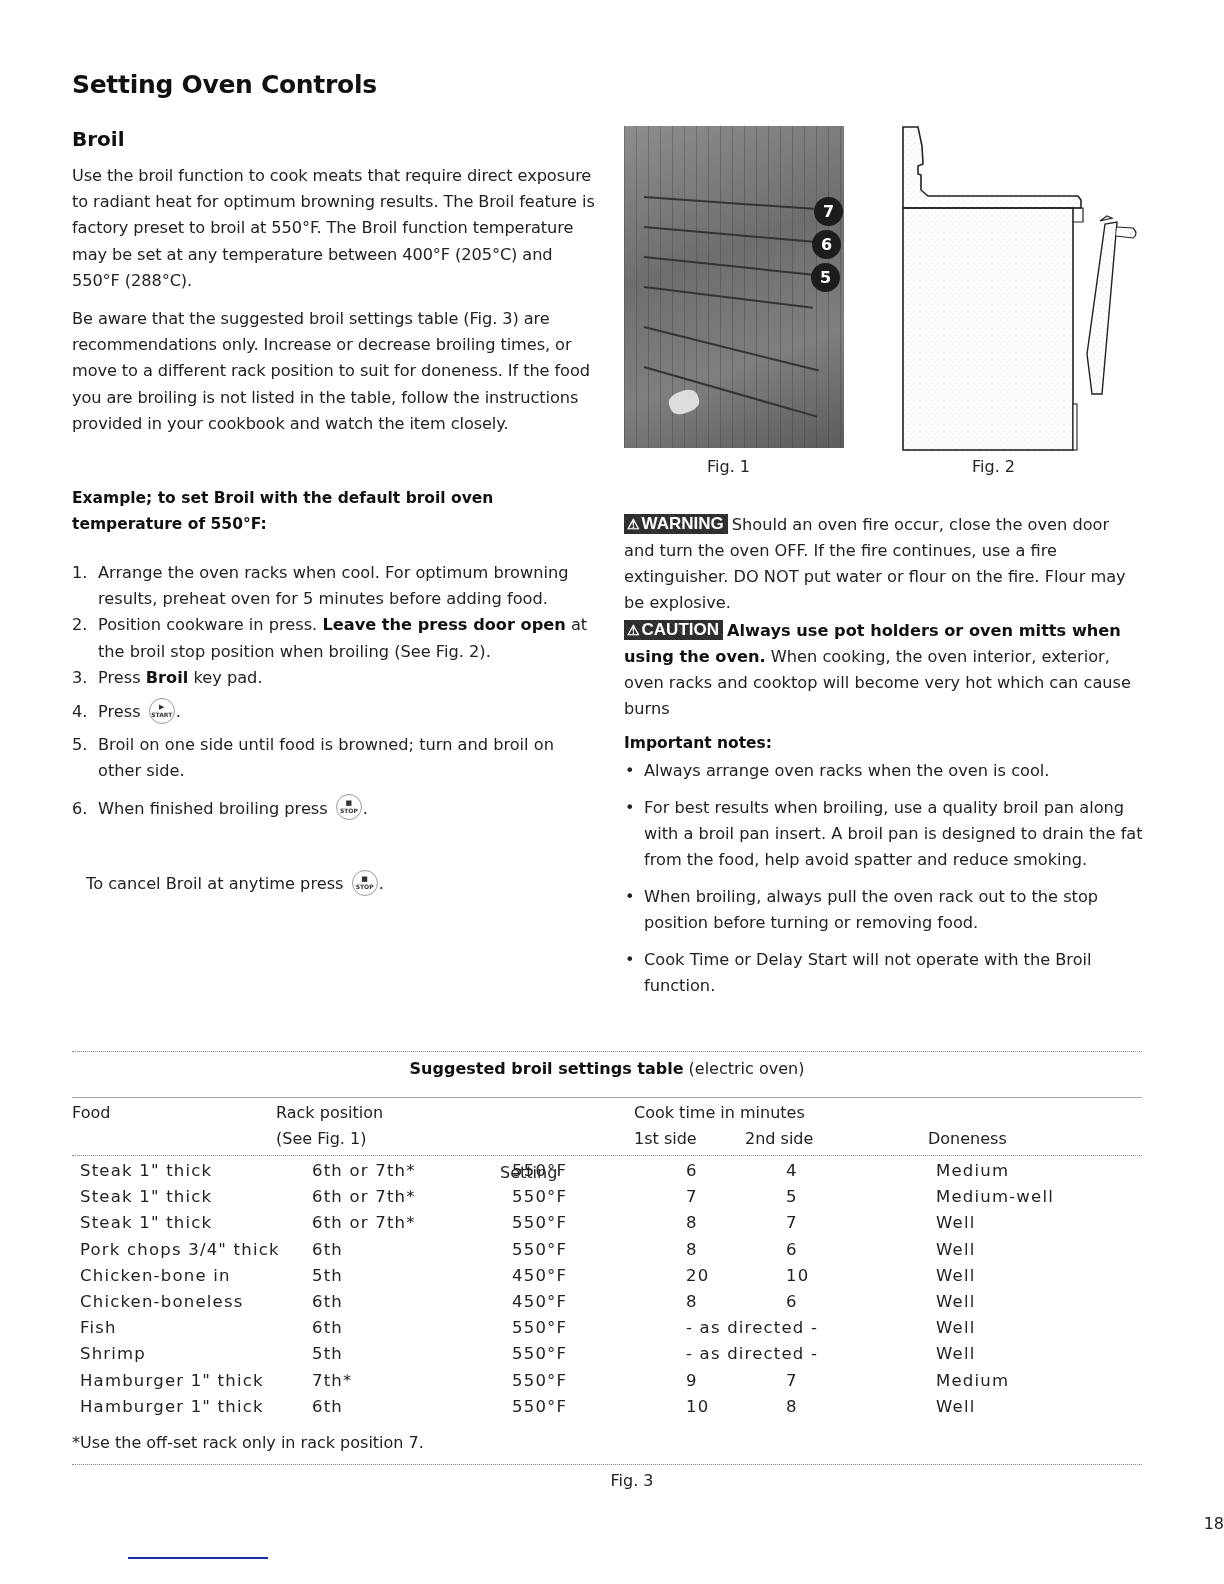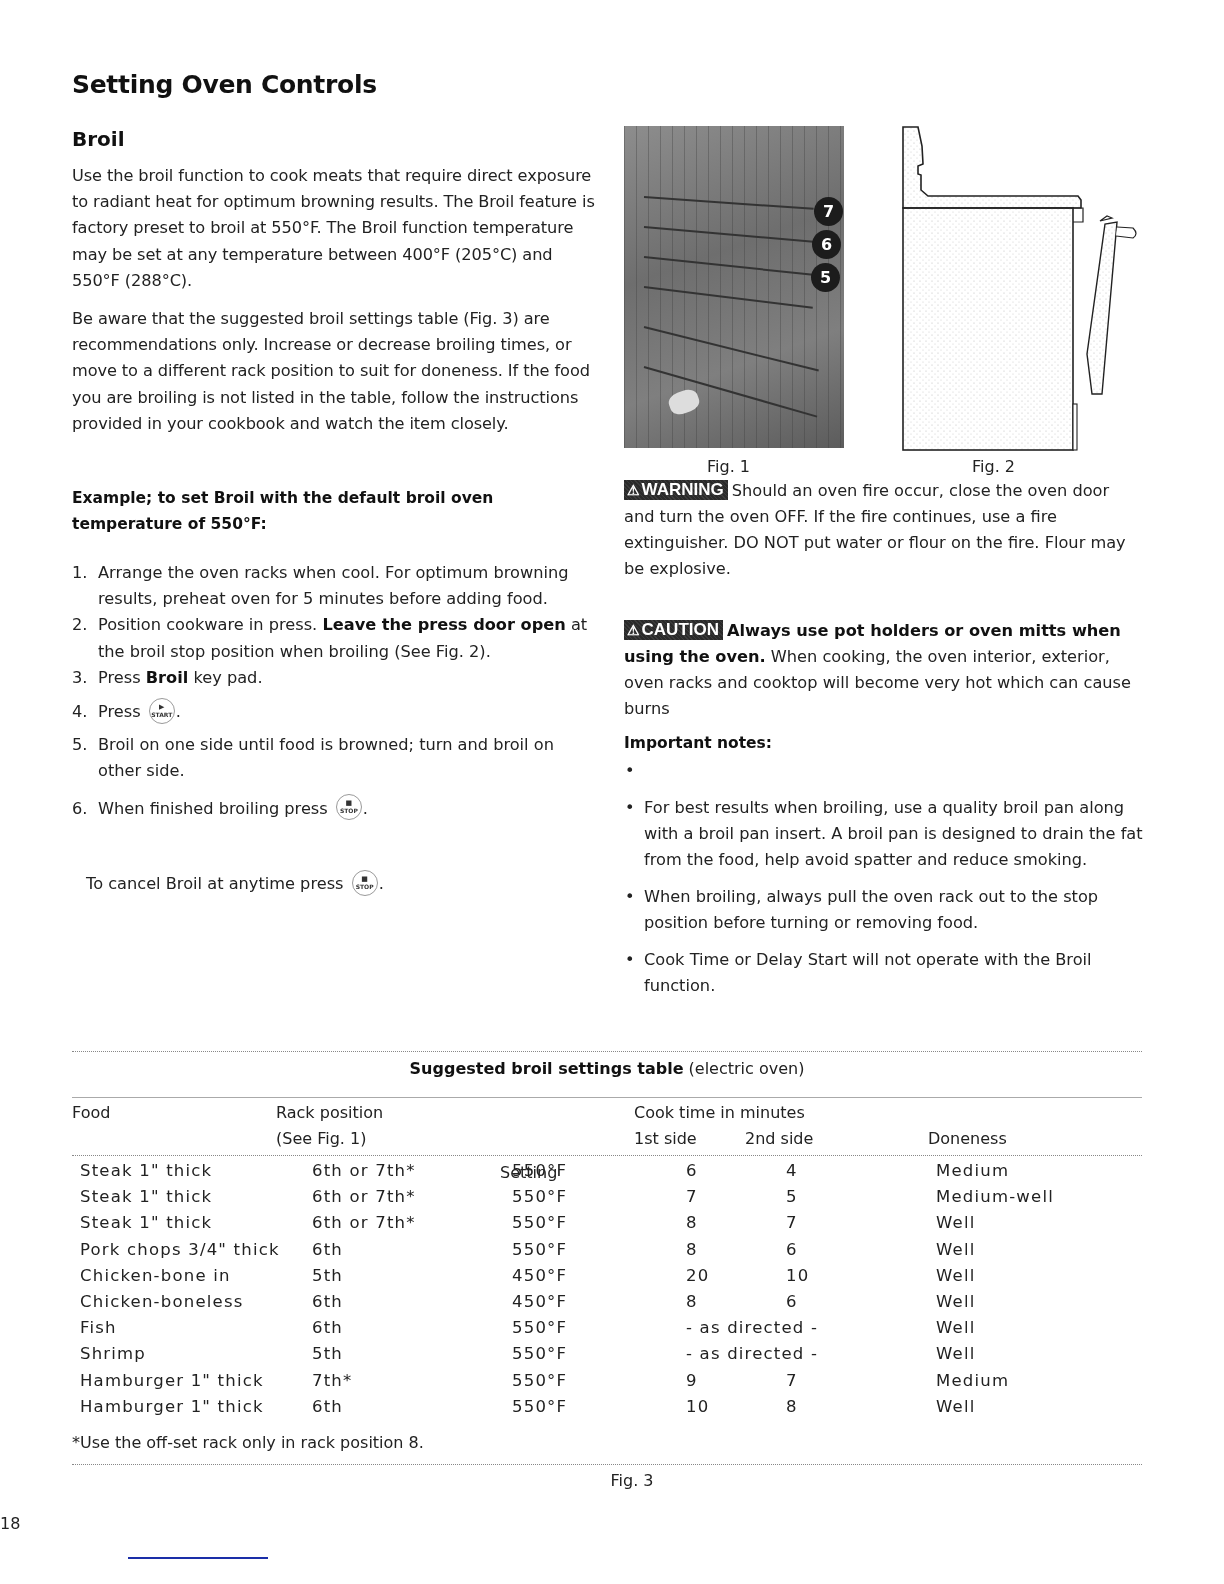--- a/index.html
+++ b/index.html
@@ -52,21 +52,21 @@
     background: #1c1c1c; color: #fff; font-weight: bold; font-size: 16px;
     display: flex; align-items: center; justify-content: center;
   }
   .fig-caption { font-size: 16px; color: #222; }
   .fig1-cap { left: 707px; top: 457px; }
   .fig2-cap { left: 972px; top: 457px; }
   .fig2 { left: 895px; top: 124px; width: 250px; height: 330px; }
 
   
   .alert-block { left: 624px; width: 520px; font-size: 16.2px; line-height: 26px; color: #222; }
-  .warn-block { top: 478px; }
+  .warn-block { top: 512px; }
   .caution-block { top: 618px; }
   .tag {
     display: inline-block; background: #2a2a2a; color: #fff;
     font-family: "Liberation Sans", sans-serif; font-weight: bold;
     font-size: 17px; line-height: 19px; padding: 0 4px 0 3px; margin-right: 4px;
     position: relative; top: -1px;
     background-image: repeating-linear-gradient(45deg, rgba(255,255,255,0.08) 0 1px, transparent 1px 3px);
   }
   .tag .tri { font-size: 14px; margin-right: 2px; }
   .alert-block b { font-weight: bold; color: #111; }
@@ -102,21 +102,21 @@
   .c-food { left: 8px; }
   .c-rack { left: 240px; }
   .c-set { left: 440px; }
   .c-first { left: 614px; }
   .c-second { left: 714px; }
   .c-span { left: 614px; }
   .c-done { left: 864px; }
 
   .footnote { left: 72px; top: 1433px; font-size: 16px; color: #222; }
   .fig3-cap { left: 0; width: 1224px; top: 1471px; text-align: center; font-size: 16px; color: #222; padding-left: 40px; }
-  .page-num { left: 0; width: 1224px; top: 1514px; text-align: left; font-size: 16px; color: #222; }
+  .page-num { left: 0; width: 1224px; top: 1514px; text-align: right; font-size: 16px; color: #222; }
   .blue-line { left: 128px; top: 1557px; width: 140px; height: 1.5px; background: #1a2ea8; }
 </style>
 </head>
 <body>
 
 <h1 class="abs page-title">Setting Oven Controls</h1>
 <h2 class="abs section-title">Broil</h2>
 
 <p class="abs para p1">Use the broil function to cook meats that require direct exposure to radiant heat for optimum browning results. The Broil feature is factory preset to broil at 550°F.  The Broil function temperature may be set at any temperature between 400°F (205°C) and 550°F (288°C).</p>
 <p class="abs para p2">Be aware that the suggested broil settings table (Fig. 3) are recommendations only. Increase or decrease broiling times, or move to a different rack position to suit for doneness. If the food you are broiling is not listed in the table, follow the instructions provided in your cookbook and watch the item closely.</p>
@@ -199,20 +199,21 @@
 </div>
 
 <div class="abs alert-block caution-block">
   <span class="tag"><span class="tri">⚠</span><span>CAUTION</span></span><b>Always use pot holders or oven mitts when using the oven.</b><span>  When cooking, the oven interior, exterior, oven racks and cooktop will become very hot which can cause burns</span>
 </div>
 
 <div class="abs notes-head">Important notes:</div>
 <ul class="abs notes">
   <li class="note">
     <span class="bullet">•</span>
+    <span>Always arrange oven racks when the oven is cool.</span>
   </li>
   <li class="note">
     <span class="bullet">•</span>
     <span>For best results when broiling, use a quality broil pan along with a broil pan insert. A broil pan is designed to drain the fat from the food, help avoid spatter and reduce smoking.</span>
   </li>
   <li class="note">
     <span class="bullet">•</span>
     <span>When broiling, always pull the oven rack out to the stop position before turning or removing food.</span>
   </li>
   <li class="note">
@@ -309,17 +310,17 @@
   <div class="row">
     <span class="c-food">Hamburger 1" thick</span>
     <span class="c-rack">6th</span>
     <span class="c-set">550°F</span>
     <span class="c-first">10</span>
     <span class="c-second">8</span>
     <span class="c-done">Well</span>
   </div>
 </div>
 
-<div class="abs footnote">*Use the off-set rack only in rack position 8.</div>
+<div class="abs footnote">*Use the off-set rack only in rack position 7.</div>
 <div class="abs hr hr4"></div>
 <div class="abs fig3-cap">Fig. 3</div>
 <div class="abs page-num">18</div>
 <div class="abs blue-line"></div>
 
 </body></html>

